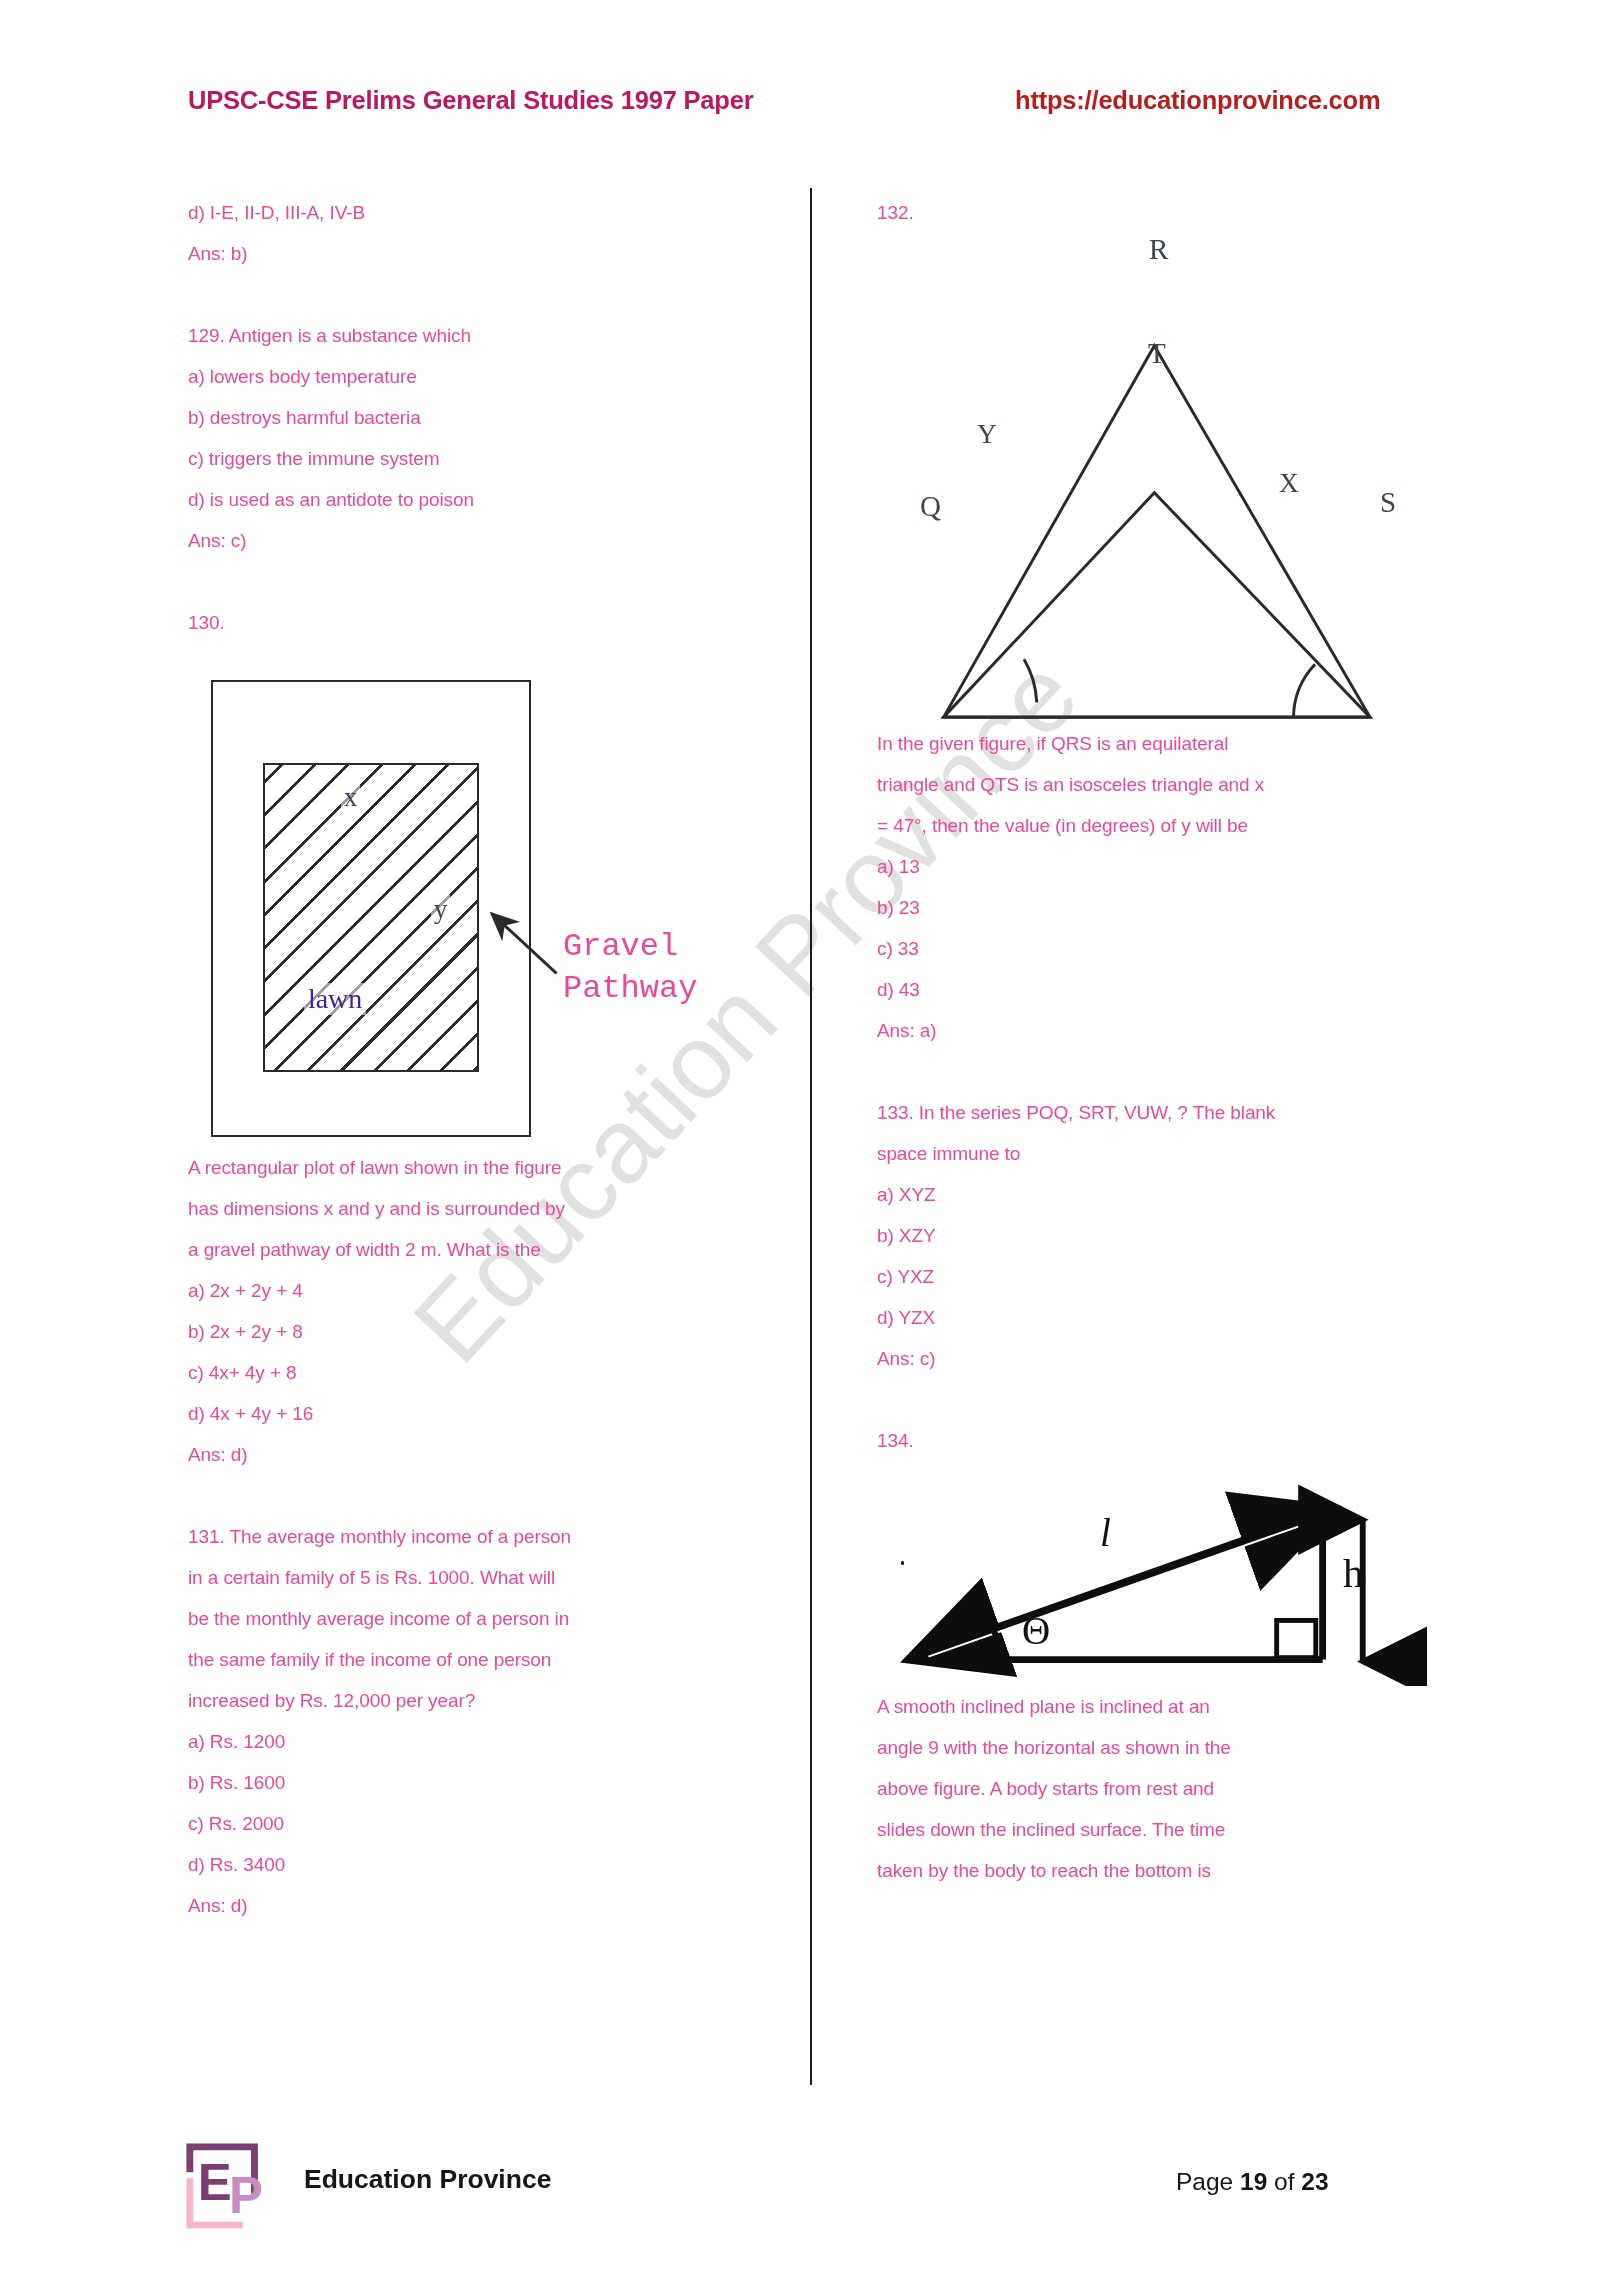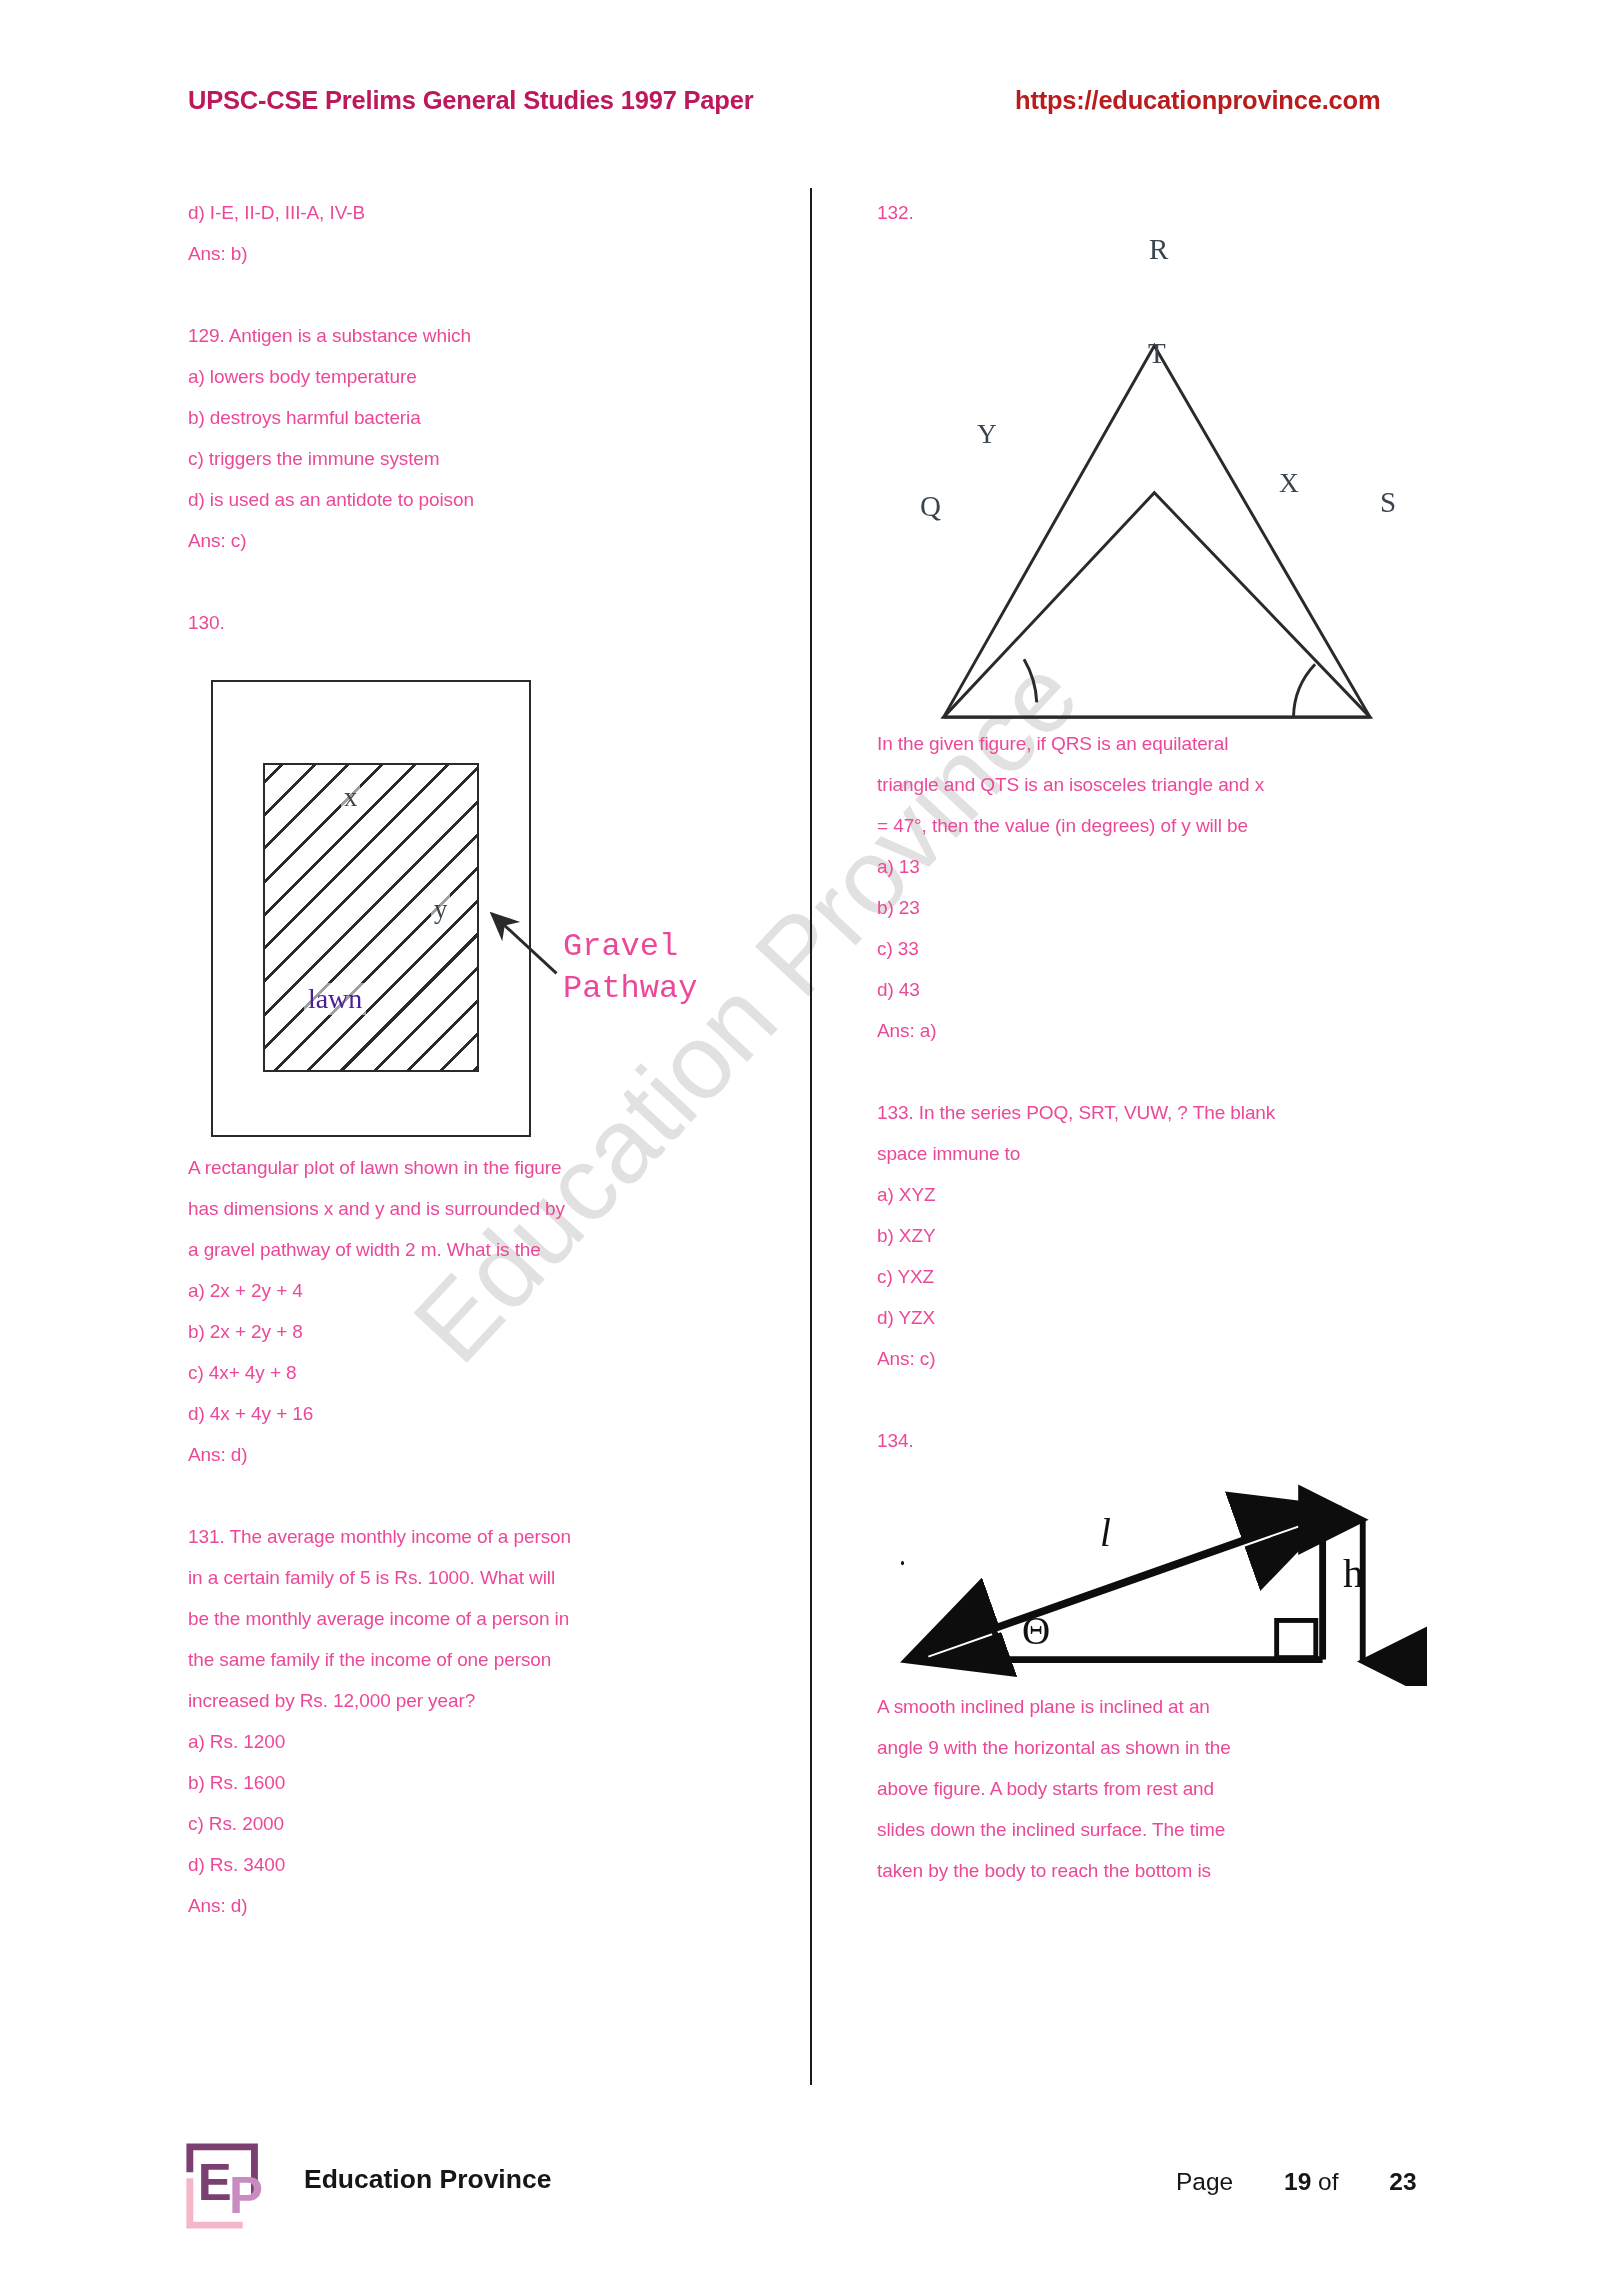--- a/index.html
+++ b/index.html
@@ -240,21 +240,21 @@
     white-space: nowrap;
   }
   .footer-page {
     position: absolute;
     left: 1176px;
     top: 31px;
     font-size: 24.5px;
     color: #161616;
     white-space: nowrap;
   }
-  .footer-page b { font-weight: bold; margin-left: 44px; }
+  .footer-page b { font-weight: bold; }
 </style>
 </head>
 <body>
 
 <div class="page">
 
   <div class="watermark">Education Province</div>
 
   <div class="header">
     <div class="header-title">UPSC-CSE Prelims General Studies 1997 Paper</div>

